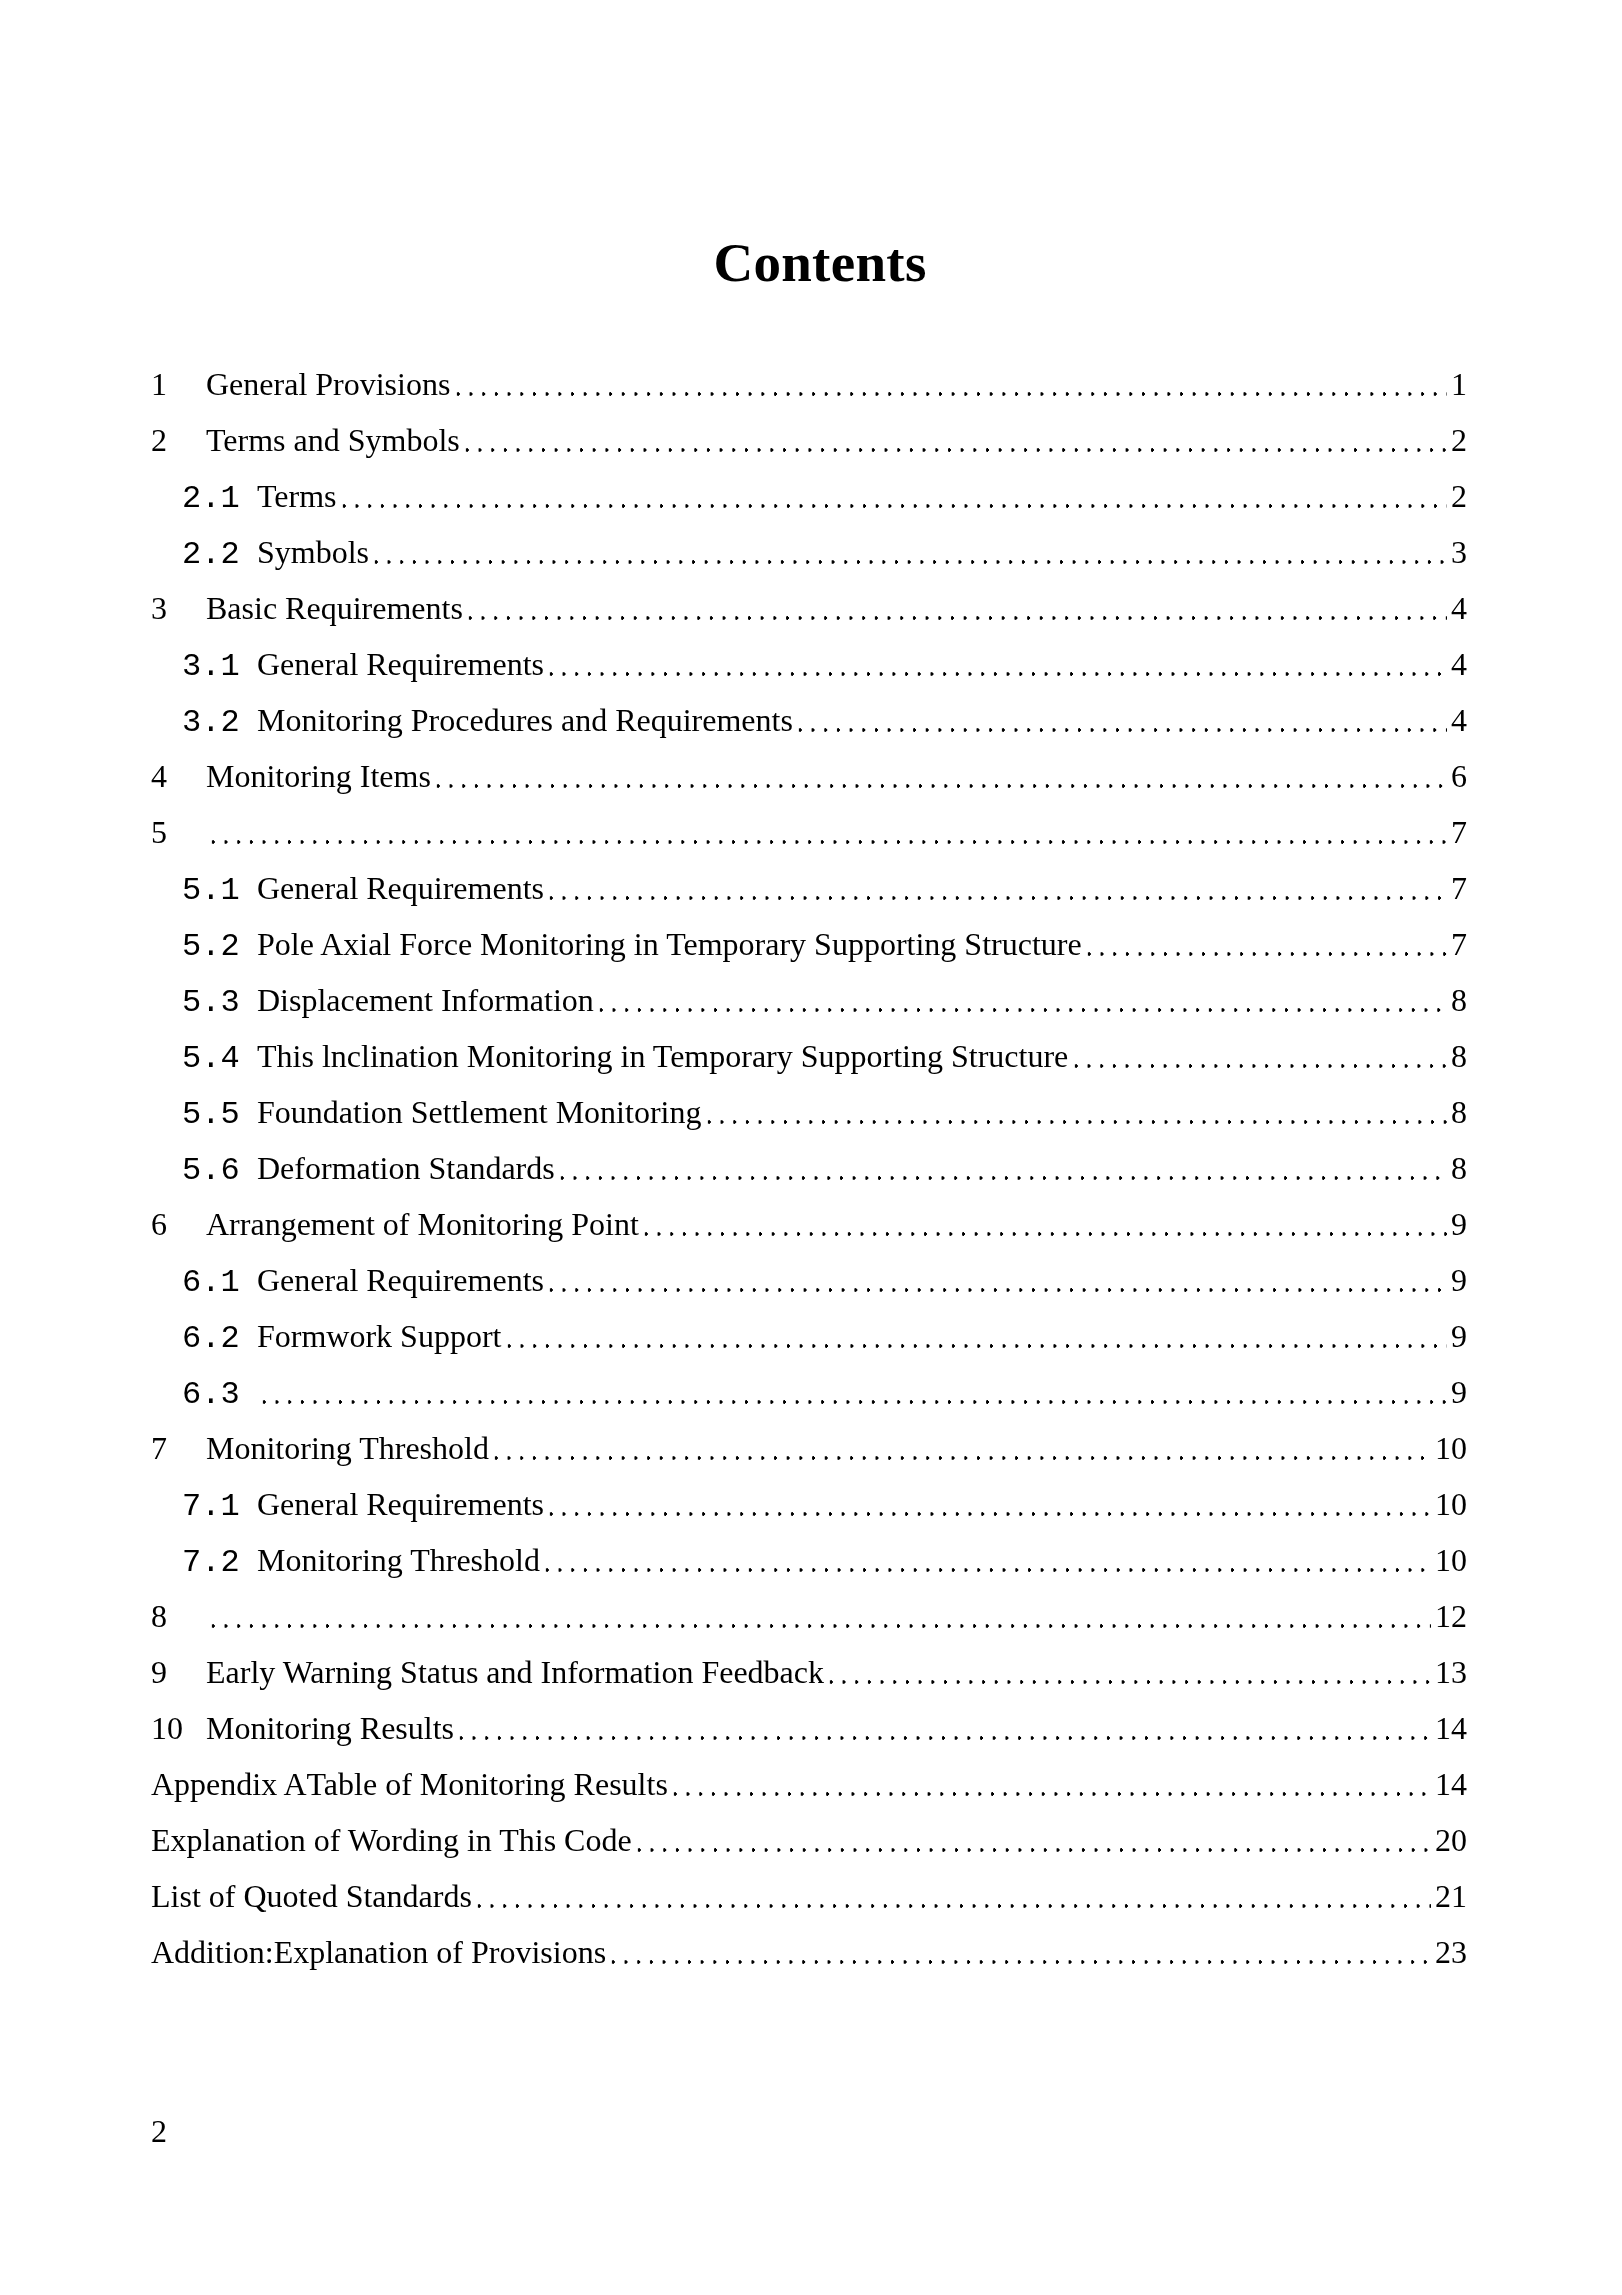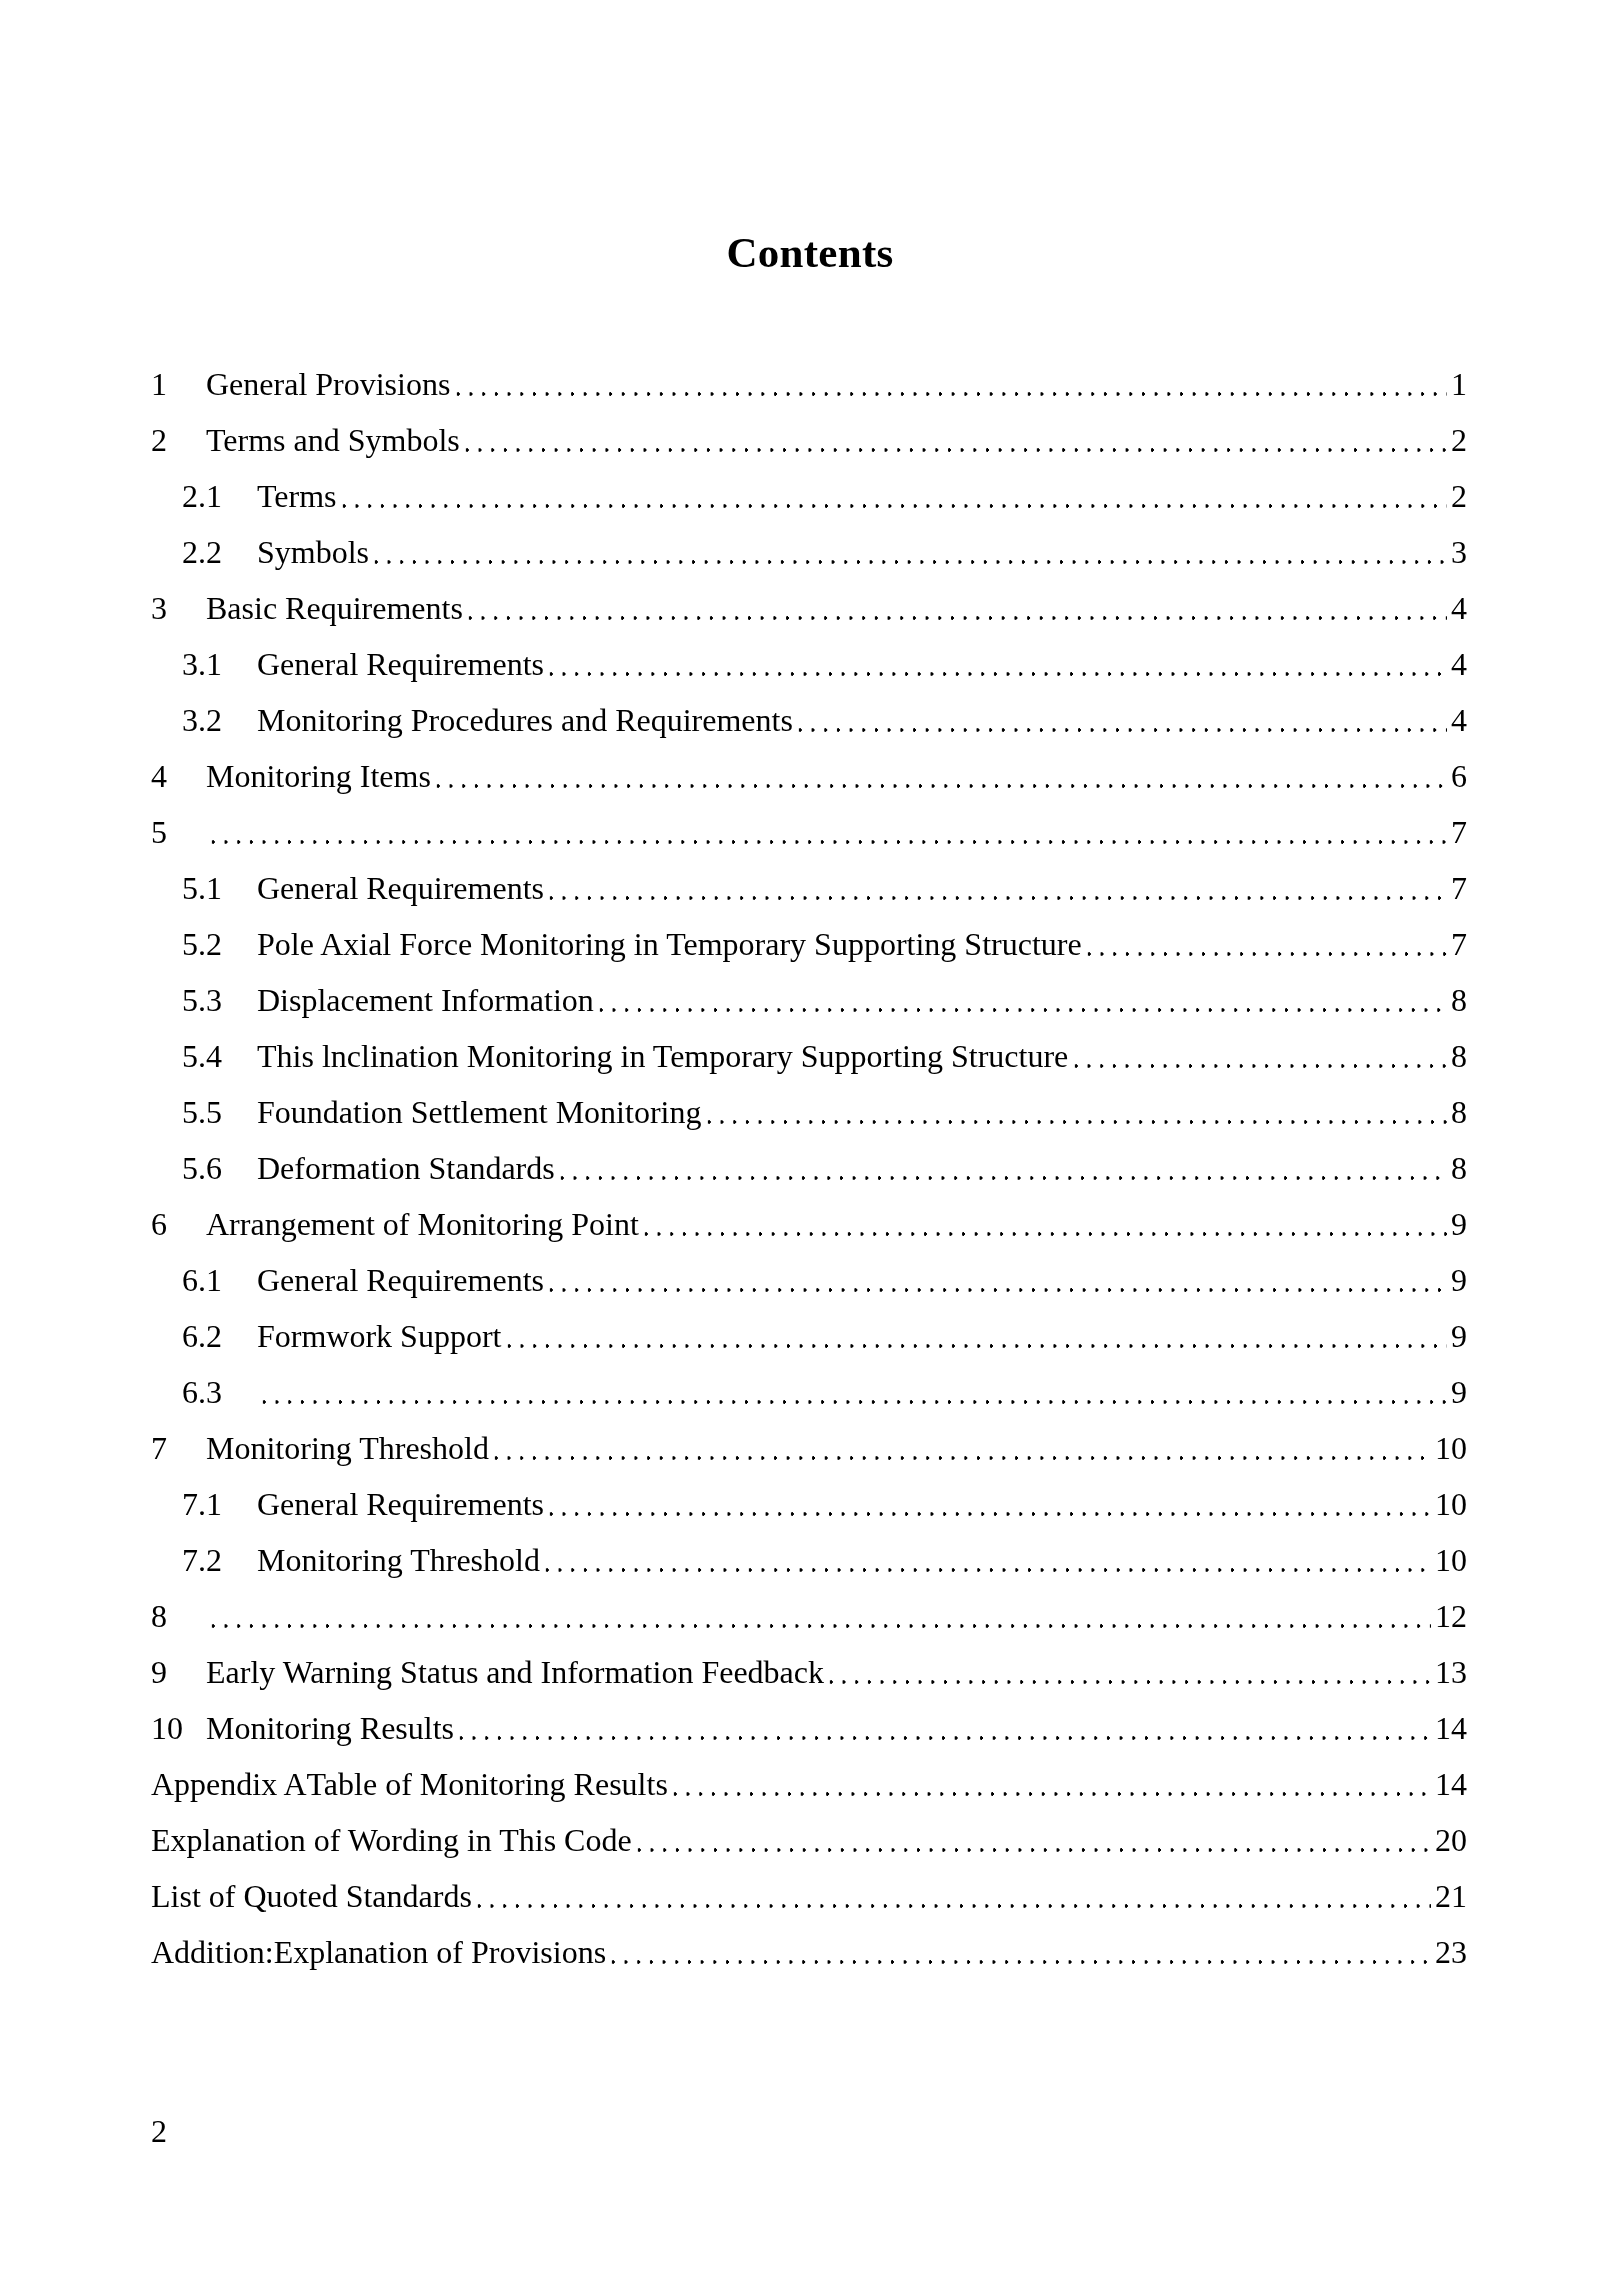--- a/index.html
+++ b/index.html
@@ -13,22 +13,22 @@
     background: #ffffff;
     color: #000000;
     font-family: "Liberation Serif", "DejaVu Serif", serif;
     overflow: hidden;
   }
   .doc-title {
     position: absolute;
     left: 153px;
     top: 229px;
     width: 1314px;
-    margin: 0;
-    font-size: 43px;
+    margin: 10px;
+    font-size: 55px;
     line-height: 48px;
     font-weight: bold;
     text-align: center;
     letter-spacing: 0.3px;
   }
   .toc {
     position: absolute;
     left: 151px;
     top: 356px;
     width: 1316px;
@@ -40,21 +40,21 @@
     font-size: 32px;
     line-height: 56px;
     white-space: pre;
   }
   .row.lvl2 { padding-left: 31px; }
   .num {
     flex: 0 0 auto;
     display: inline-block;
   }
   .lvl1 .num { min-width: 55px; }
-  .lvl2 .num { min-width: 75px; }
+  .lvl2 .num { min-width: 75px; font-family: Liberation Mono, monospace; }
   .appendix .num { min-width: 139px; }
   .ttl {
     flex: 0 0 auto;
   }
   .leader {
     flex: 1 1 auto;
     align-self: stretch;
     margin: 0 4.5px 0 1.3px;
     background-image: radial-gradient(circle 1.8px at 6.3px 38px, #000 97%, rgba(0,0,0,0) 100%);
     background-size: 12.7px 56px;

